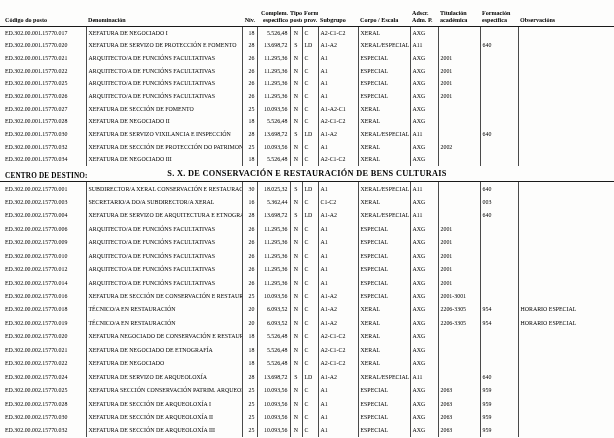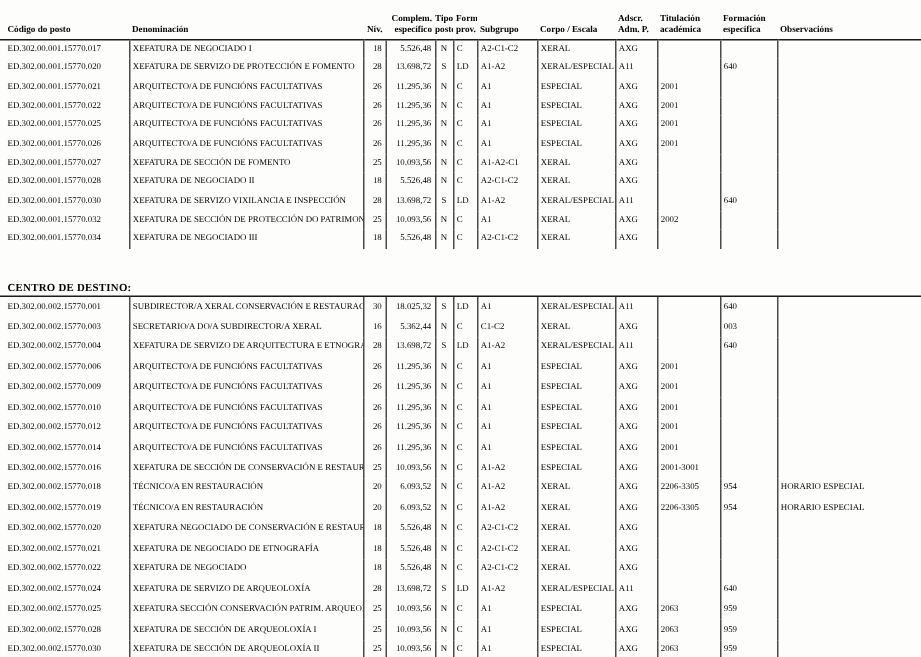--- a/index.html
+++ b/index.html
@@ -31,21 +31,21 @@
   .col-forma{width:16px;}
   .col-subgrupo{width:40px;}
   .col-corpo{width:52px;}
   .col-adscr{width:28px;}
   .col-titulacion{width:42px;}
   .col-formacion{width:38px;}
   .col-observacions{width:96px;}
   thead th.col-niv,thead th.col-complem{text-align:right;}
   thead th.col-tipo{text-align:center;padding:0 0 2px 0;}
   .section-head{
-    position:relative;height:13px;margin-top:18px;
+    position:relative;height:13px;margin-top:2px;
     border-bottom:0.8px solid #1a1a1a;
   }
   .sh-label{
     position:absolute;left:5px;bottom:1px;
     font-weight:bold;font-size:7.2px;letter-spacing:0.2px;
   }
   .sh-title{
     display:block;text-align:center;padding-top:1px;
     font-weight:bold;font-size:8.3px;letter-spacing:0.3px;
   }
@@ -225,20 +225,21 @@
           <td class="col-adscr">AXG</td>
           <td class="col-titulacion"></td>
           <td class="col-formacion"></td>
           <td class="col-observacions"></td>
         </tr>
       </tbody>
   </table>
 
   <div class="section-head">
     <span class="sh-label">CENTRO DE DESTINO:</span>
+    <span class="sh-title">S. X. DE CONSERVACIÓN E RESTAURACIÓN DE BENS CULTURAIS</span>
   </div>
 
   <table class="rpt">
     <tbody id="tbody2">
         <tr>
           <td class="col-codigo">ED.302.00.002.15770.001</td>
           <td class="col-denominacion">SUBDIRECTOR/A XERAL CONSERVACIÓN E RESTAURAC. BBCC</td>
           <td class="col-niv">30</td>
           <td class="col-complem">18.025,32</td>
           <td class="col-tipo">S</td>

